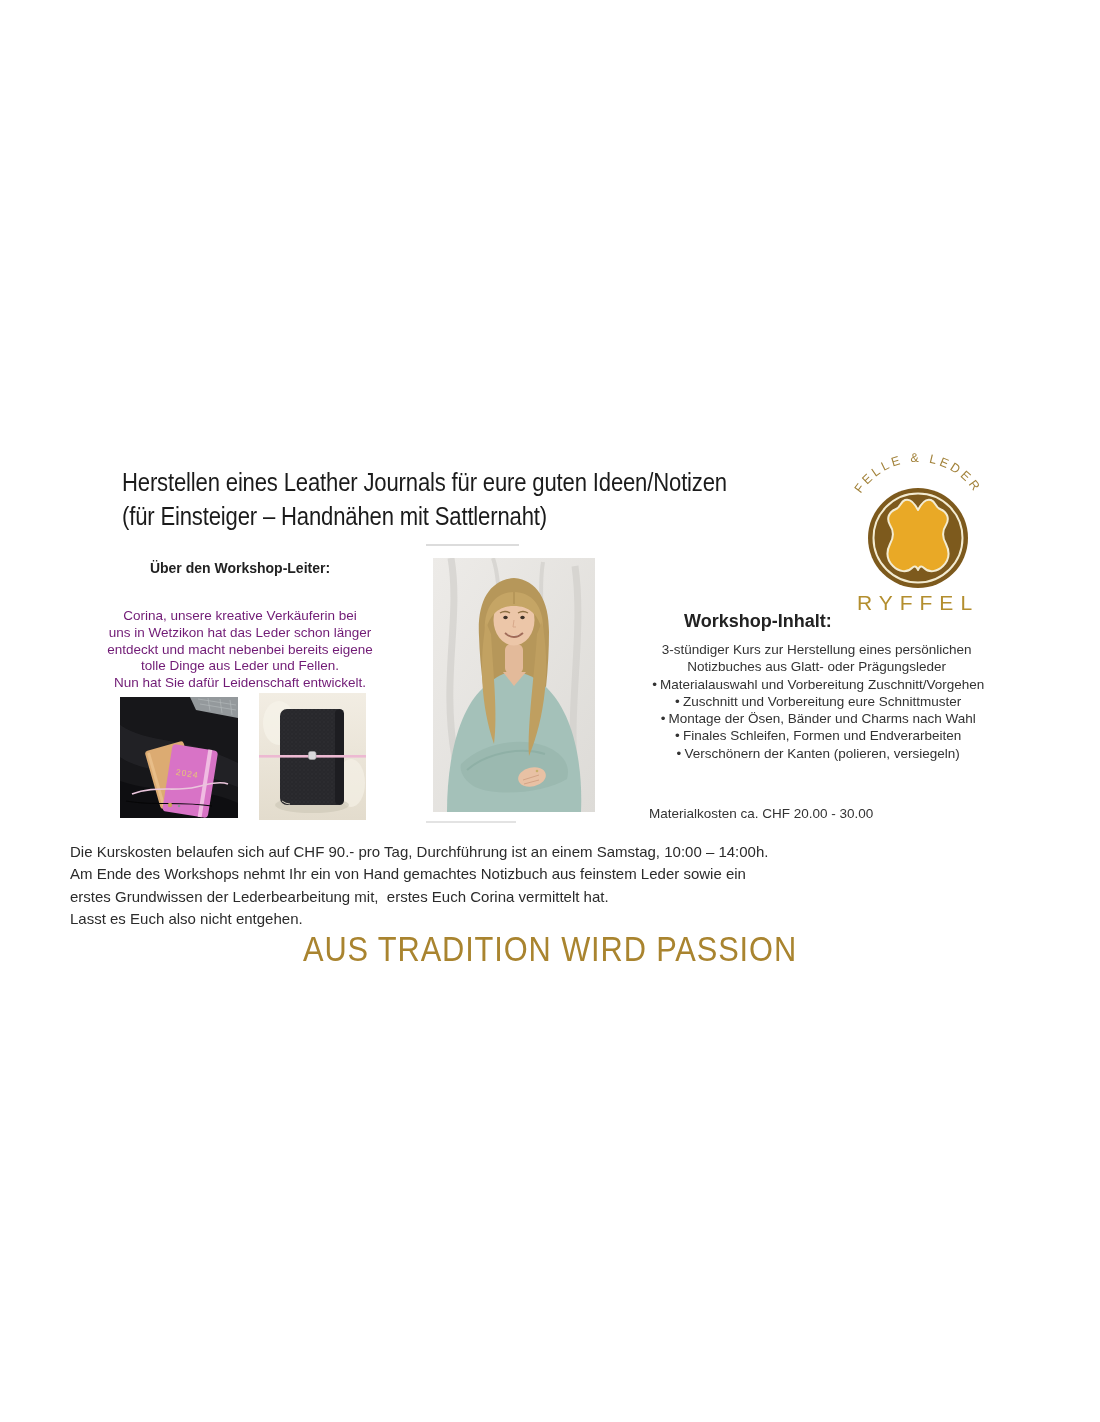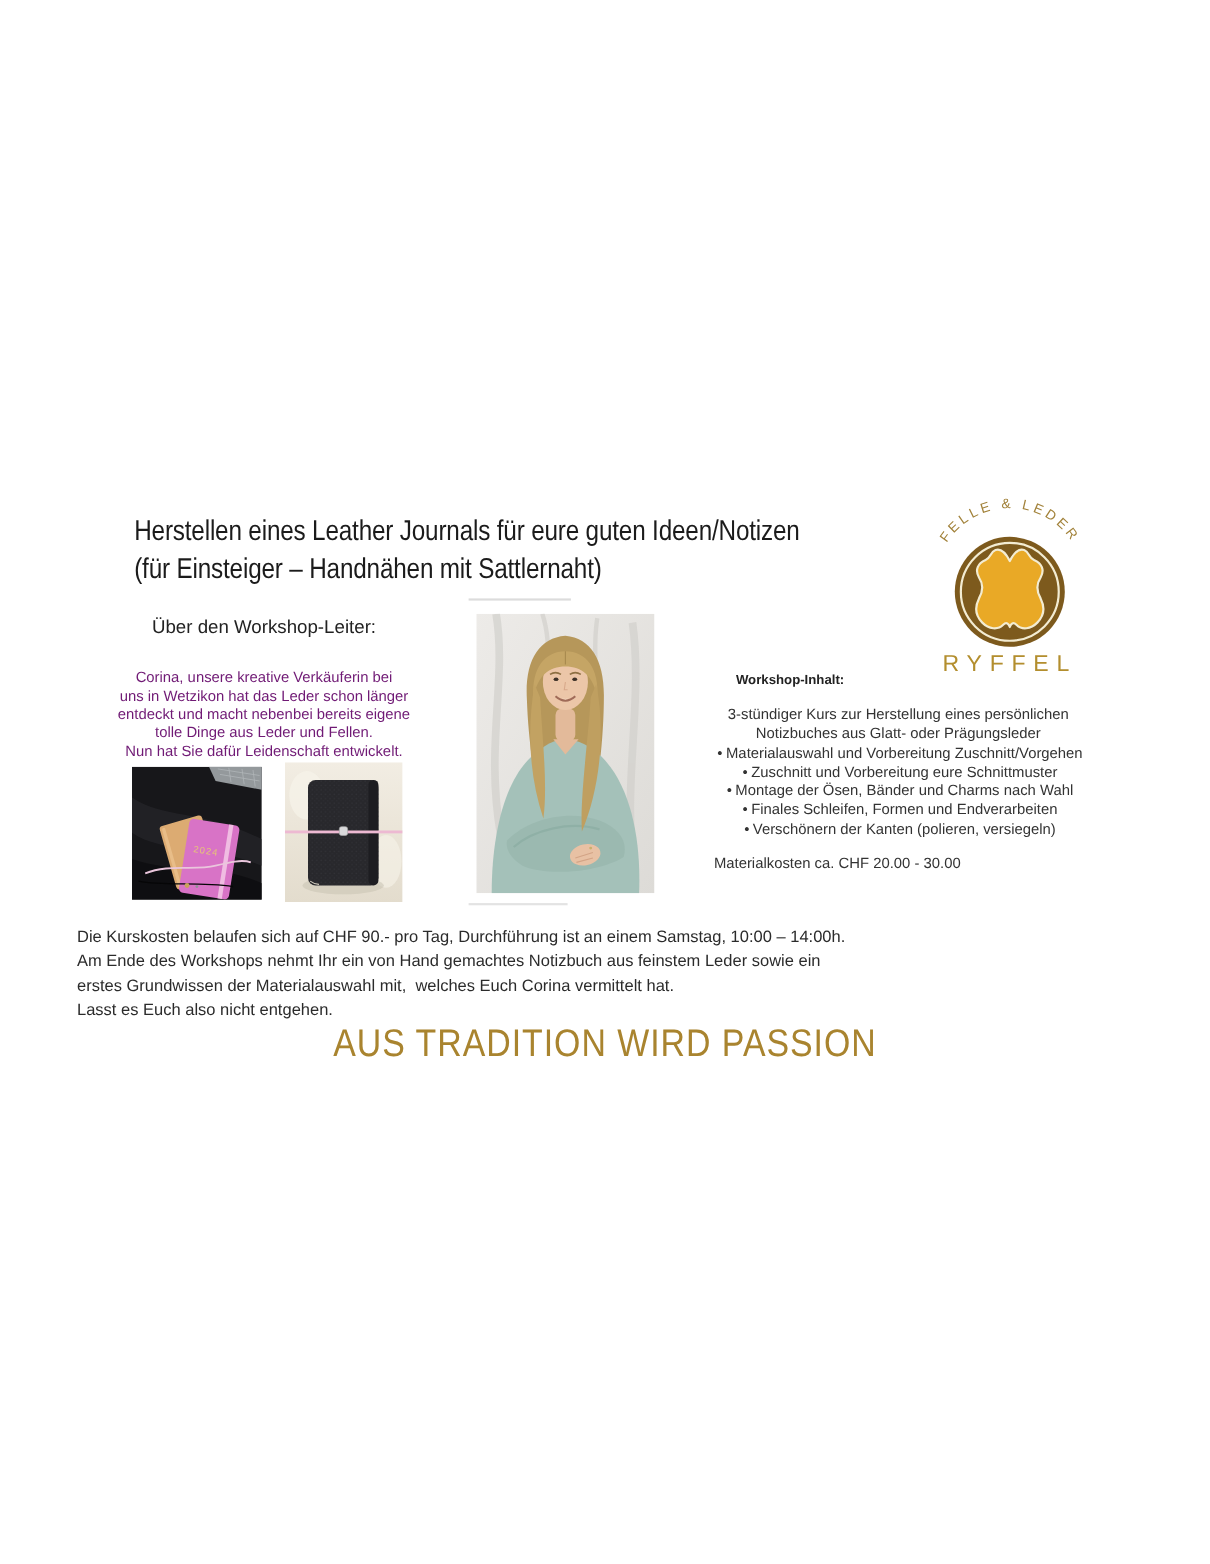--- a/index.html
+++ b/index.html
@@ -11,38 +11,38 @@
 
   
   .title{left:122px;top:465px;transform:scaleX(.85);transform-origin:left top;
          font-size:26px;line-height:34px;font-weight:500;letter-spacing:-.2px;color:#1b1b1b;white-space:nowrap;}
 
   
   .logo{left:843px;top:450px;width:150px;height:168px;}
 
   
   .leader-heading{left:100px;top:560px;width:280px;text-align:center;
-                  font-size:17px;font-weight:400;color:#222;white-space:nowrap;}
+                  font-size:14px;font-weight:700;color:#222;white-space:nowrap;}
   .leader-body{left:75px;top:608px;width:330px;text-align:center;
                font-size:13.5px;line-height:16.8px;color:#701a75;}
   .leader-body div{white-space:nowrap;}
 
   
   .photo1{left:120px;top:697px;width:118px;height:121px;}
   .photo2{left:259px;top:693px;width:107px;height:127px;}
   .portrait{left:433px;top:558px;width:162px;height:254px;}
   .line-above{left:426px;top:544px;width:93px;height:2px;background:#dcdcdc;}
   .line-below{left:426px;top:821px;width:90px;height:2px;background:#e3e3e3;}
 
   
-  .content-heading{left:669px;top:611px;font-size:12px;font-weight:700;color:#222;white-space:nowrap;}
+  .content-heading{left:684px;top:611px;font-size:18px;font-weight:700;color:#222;white-space:nowrap;}
   .content-body{left:649px;top:641px;font-size:13.5px;line-height:17.3px;color:#333;}
   .content-body .row{white-space:nowrap;text-align:center;}
   .content-body .dot{display:inline-block;width:11px;}
-  .materials{left:649px;top:777px;font-size:13.5px;color:#333;white-space:nowrap;}
+  .materials{left:649px;top:806px;font-size:13.5px;color:#333;white-space:nowrap;}
 
   
   .footer{left:70px;top:841px;width:960px;text-align:left;
           font-size:15px;font-weight:400;line-height:22.3px;color:#2b2b2b;}
   .footer div{white-space:pre;}
   .slogan{left:0;top:929px;width:1100px;text-align:center;font-size:35px;font-weight:400;
           letter-spacing:1px;color:#a9842f;transform:scaleX(.88);transform-origin:center top;white-space:nowrap;}
 
   svg{display:block;}
 </style>
@@ -187,19 +187,19 @@
     <div class="row"><span class="dot">•</span><span>Zuschnitt und Vorbereitung eure Schnittmuster</span></div>
     <div class="row"><span class="dot">•</span><span>Montage der Ösen, Bänder und Charms nach Wahl</span></div>
     <div class="row"><span class="dot">•</span><span>Finales Schleifen, Formen und Endverarbeiten</span></div>
     <div class="row"><span class="dot">•</span><span>Verschönern der Kanten (polieren, versiegeln)</span></div>
   </div>
   <div class="abs materials">Materialkosten ca. CHF 20.00 - 30.00</div>
 
   <div class="abs footer">
     <div>Die Kurskosten belaufen sich auf CHF 90.- pro Tag, Durchführung ist an einem Samstag, 10:00 – 14:00h.</div>
     <div>Am Ende des Workshops nehmt Ihr ein von Hand gemachtes Notizbuch aus feinstem Leder sowie ein</div>
-    <div>erstes Grundwissen der Materialauswahl mit,  welches Euch Corina vermittelt hat.</div>
+    <div>erstes Grundwissen der Lederbearbeitung mit,  erstes Euch Corina vermittelt hat.</div>
     <div>Lasst es Euch also nicht entgehen.</div>
   </div>
 
   <div class="abs slogan">AUS TRADITION WIRD PASSION</div>
 
 </div>
 
 </body></html>

